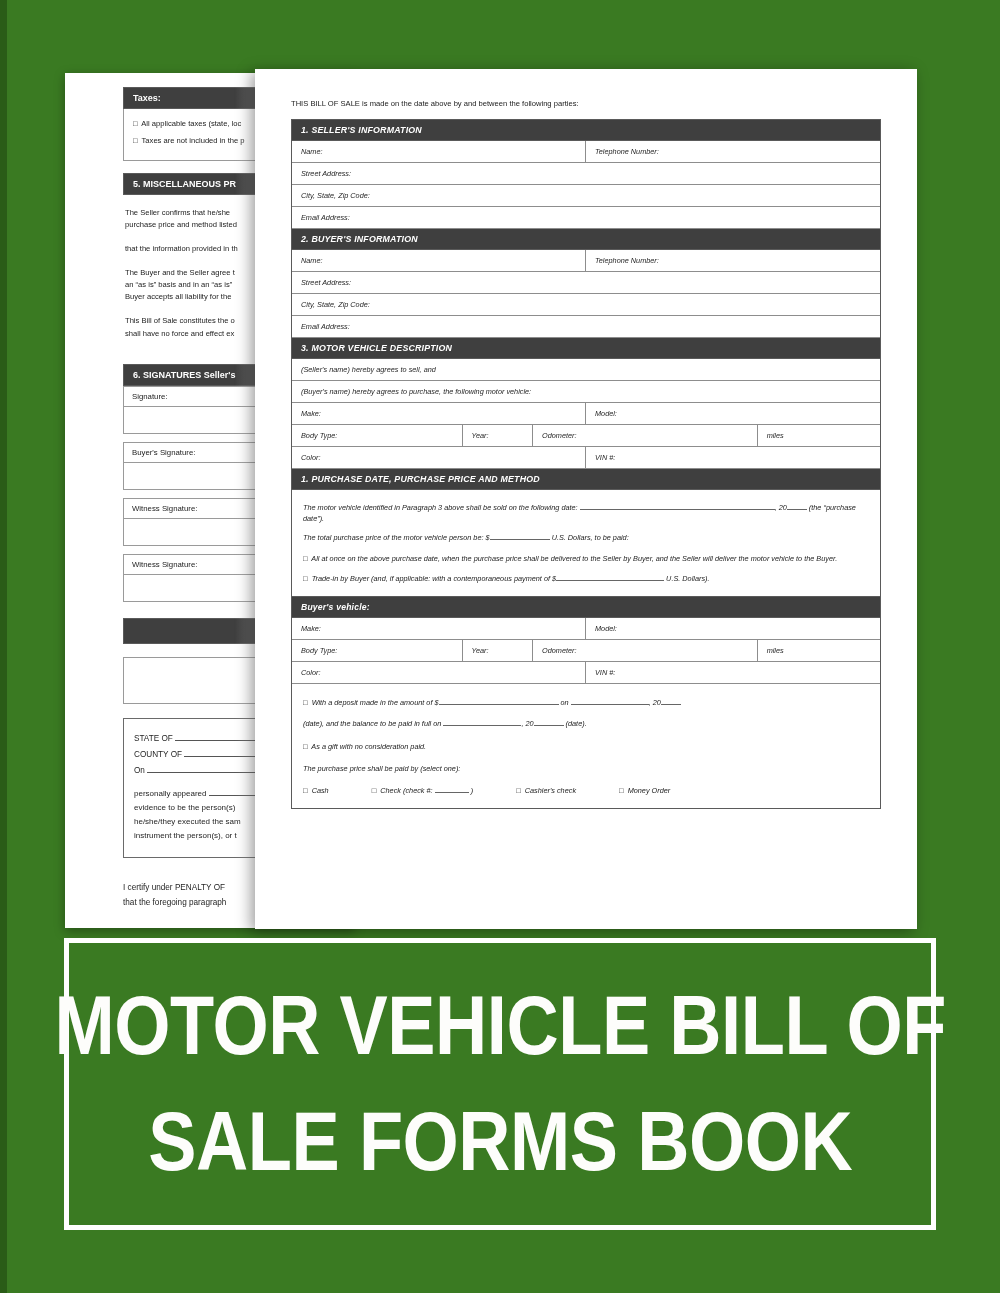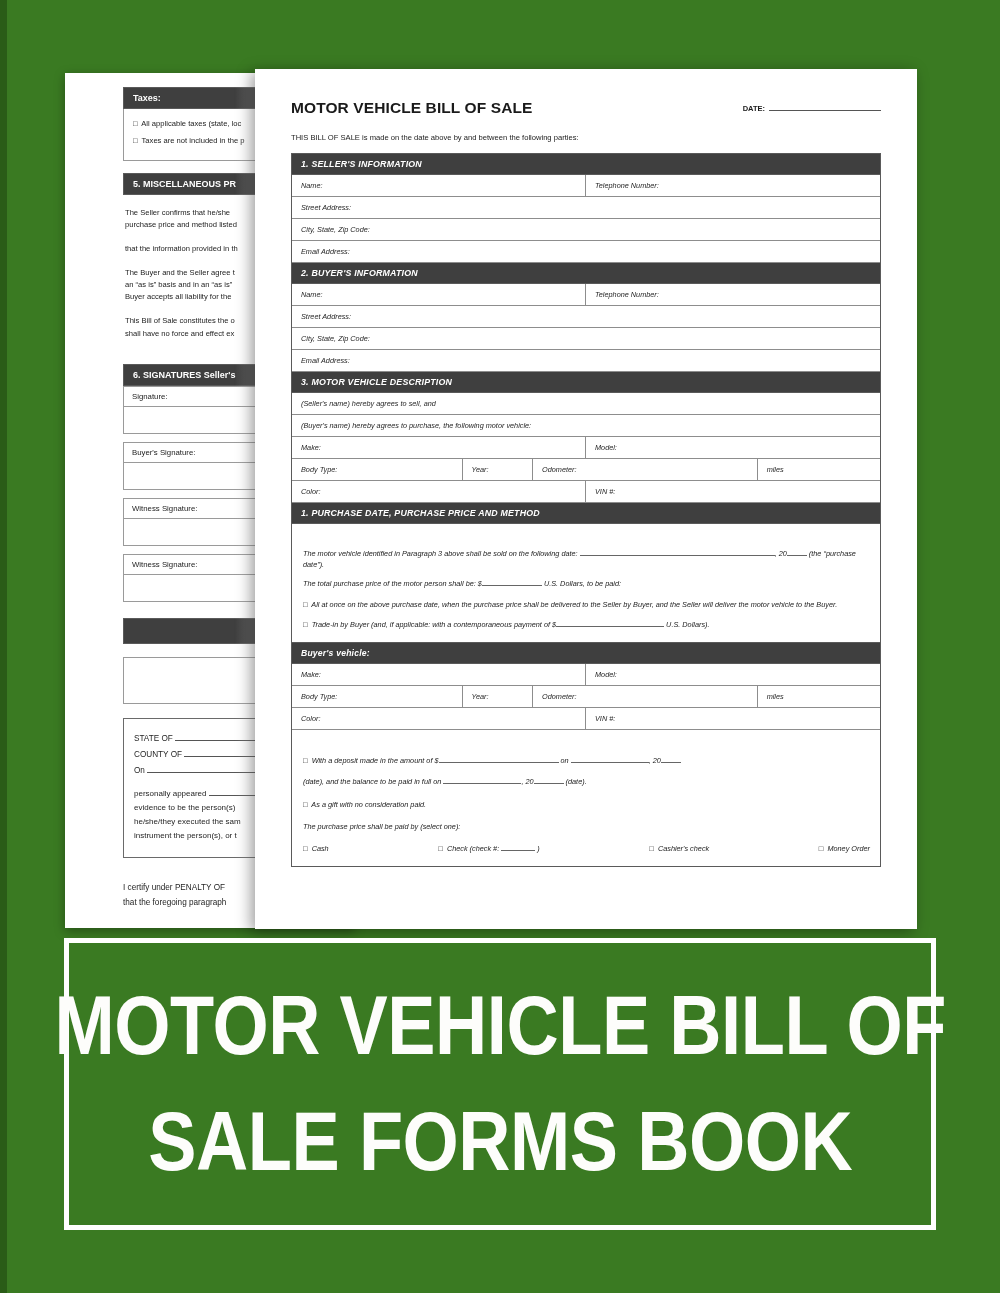--- a/index.html
+++ b/index.html
@@ -146,21 +146,21 @@
   .fcell.w38 { flex: 0 0 38.2%; }
   .fcell.w12 { flex: 0 0 12%; }
   .fcell.w29 { flex: 0 0 29%; }
   .fcell.full { flex: 1 1 100%; border-right: none; }
 
   
   .ptext {
     font-size: 7.3px;
     line-height: 1.45;
     color: #222;
-    padding: 25px 10px 11px 11px;
+    padding: 13px 10px 11px 11px;
     border-bottom: 1px solid #5a5a5a;
   }
   .ptext p { margin-bottom: 9px; }
   .ptext p:last-child { margin-bottom: 0; }
   .ptext.tight p { margin-bottom: 11px; }
 
   .rule-long { display:inline-block; width: 195px; border-bottom: 1px solid #666; height: 7px; }
   .rule-mid  { display:inline-block; width: 108px; border-bottom: 1px solid #666; height: 7px; }
   .rule-sm   { display:inline-block; width: 60px;  border-bottom: 1px solid #666; height: 7px; }
   .rule-xs   { display:inline-block; width: 20px;  border-bottom: 1px solid #666; height: 7px; }
@@ -168,21 +168,20 @@
   .rule-deposit { display:inline-block; width: 120px; border-bottom: 1px solid #666; height: 7px; }
   .rule-on   { display:inline-block; width: 78px;  border-bottom: 1px solid #666; height: 7px; }
 
   .cbx { font-size: 7.6px; margin-right: 2px; }
 
   .pay-opts {
     display: flex;
     gap: 43px;
     font-size: 7.3px;
     color: #222;
-    justify-content: space-between;
   }
 
   .closing-box {
     border-bottom: 1px solid #5a5a5a;
   }
 
   
   .bp-sec-head {
     background: #3f3f3f;
     color: #fff;
@@ -380,27 +379,20 @@
         <div>I certify under PENALTY OF</div>
         <div>that the foregoing paragraph</div>
       </div>
 
     </div>
   </div>
 
   <div class="page page-front">
     <div class="page-front-inner">
 
-      <div class="doc-head">
-        <div class="doc-title">MOTOR VEHICLE BILL OF SALE</div>
-        <div class="date-wrap">
-          <span>DATE:</span>
-          <span class="date-rule"></span>
-        </div>
-      </div>
 
       <div class="intro-line">THIS BILL OF SALE is made on the date above by and between the following parties:</div>
 
       <div class="form-table">
 
         <div class="sec-head">1. SELLER'S INFORMATION</div>
         <div class="frow">
           <div class="fcell w50">Name:</div>
           <div class="fcell">Telephone Number:</div>
         </div>
@@ -452,21 +444,21 @@
         </div>
 
         <div class="sec-head">1. PURCHASE DATE, PURCHASE PRICE AND METHOD</div>
         <div class="ptext">
           <p>
             <span>The motor vehicle identified in Paragraph 3 above shall be sold on the following date:</span>
             <span class="rule-long"></span><span>, 20</span><span class="rule-xs"></span>
             <span>(the “purchase date”).</span>
           </p>
           <p>
-            <span>The total purchase price of the motor person shall be: $</span><span class="rule-sm"></span>
+            <span>The total purchase price of the motor vehicle person be: $</span><span class="rule-sm"></span>
             <span>U.S. Dollars, to be paid:</span>
           </p>
           <p>
             <span class="cbx">□</span>
             <span>All at once on the above purchase date, when the purchase price shall be delivered to the Seller by Buyer, and the Seller will deliver the motor vehicle to the Buyer.</span>
           </p>
           <p>
             <span class="cbx">□</span>
             <span>Trade-in by Buyer (and, if applicable: with a contemporaneous payment of $</span><span class="rule-mid"></span>
             <span>U.S. Dollars).</span>

